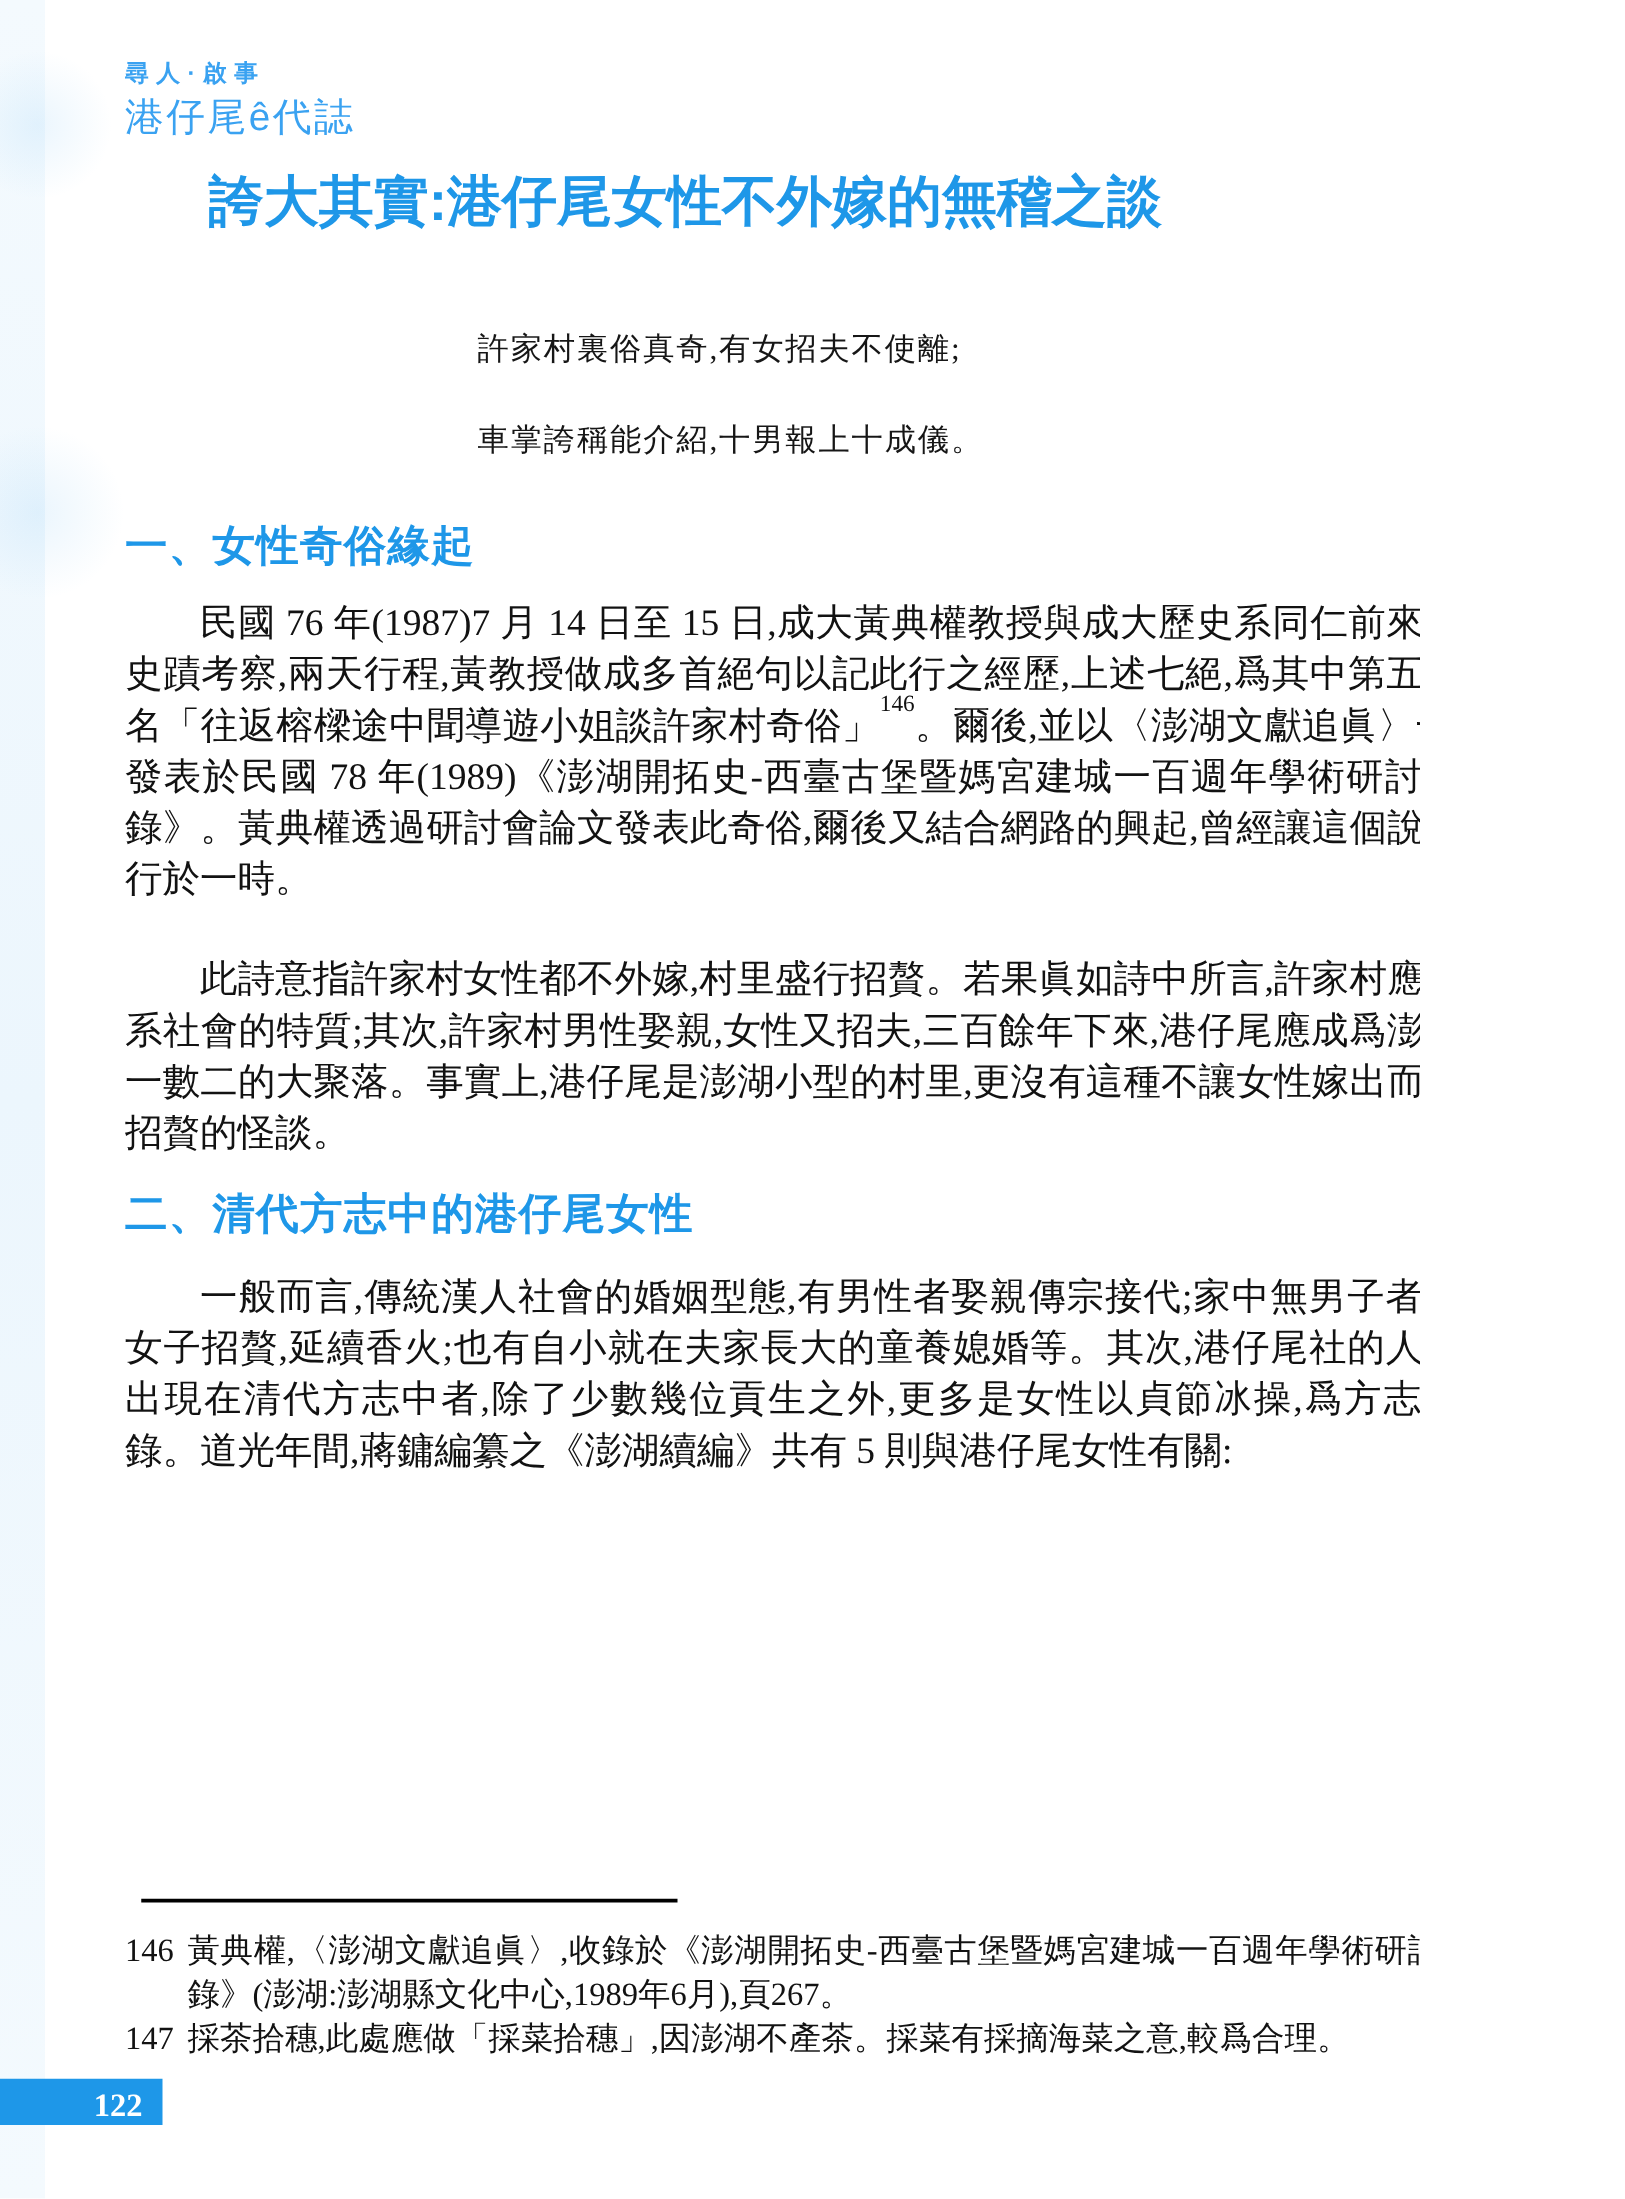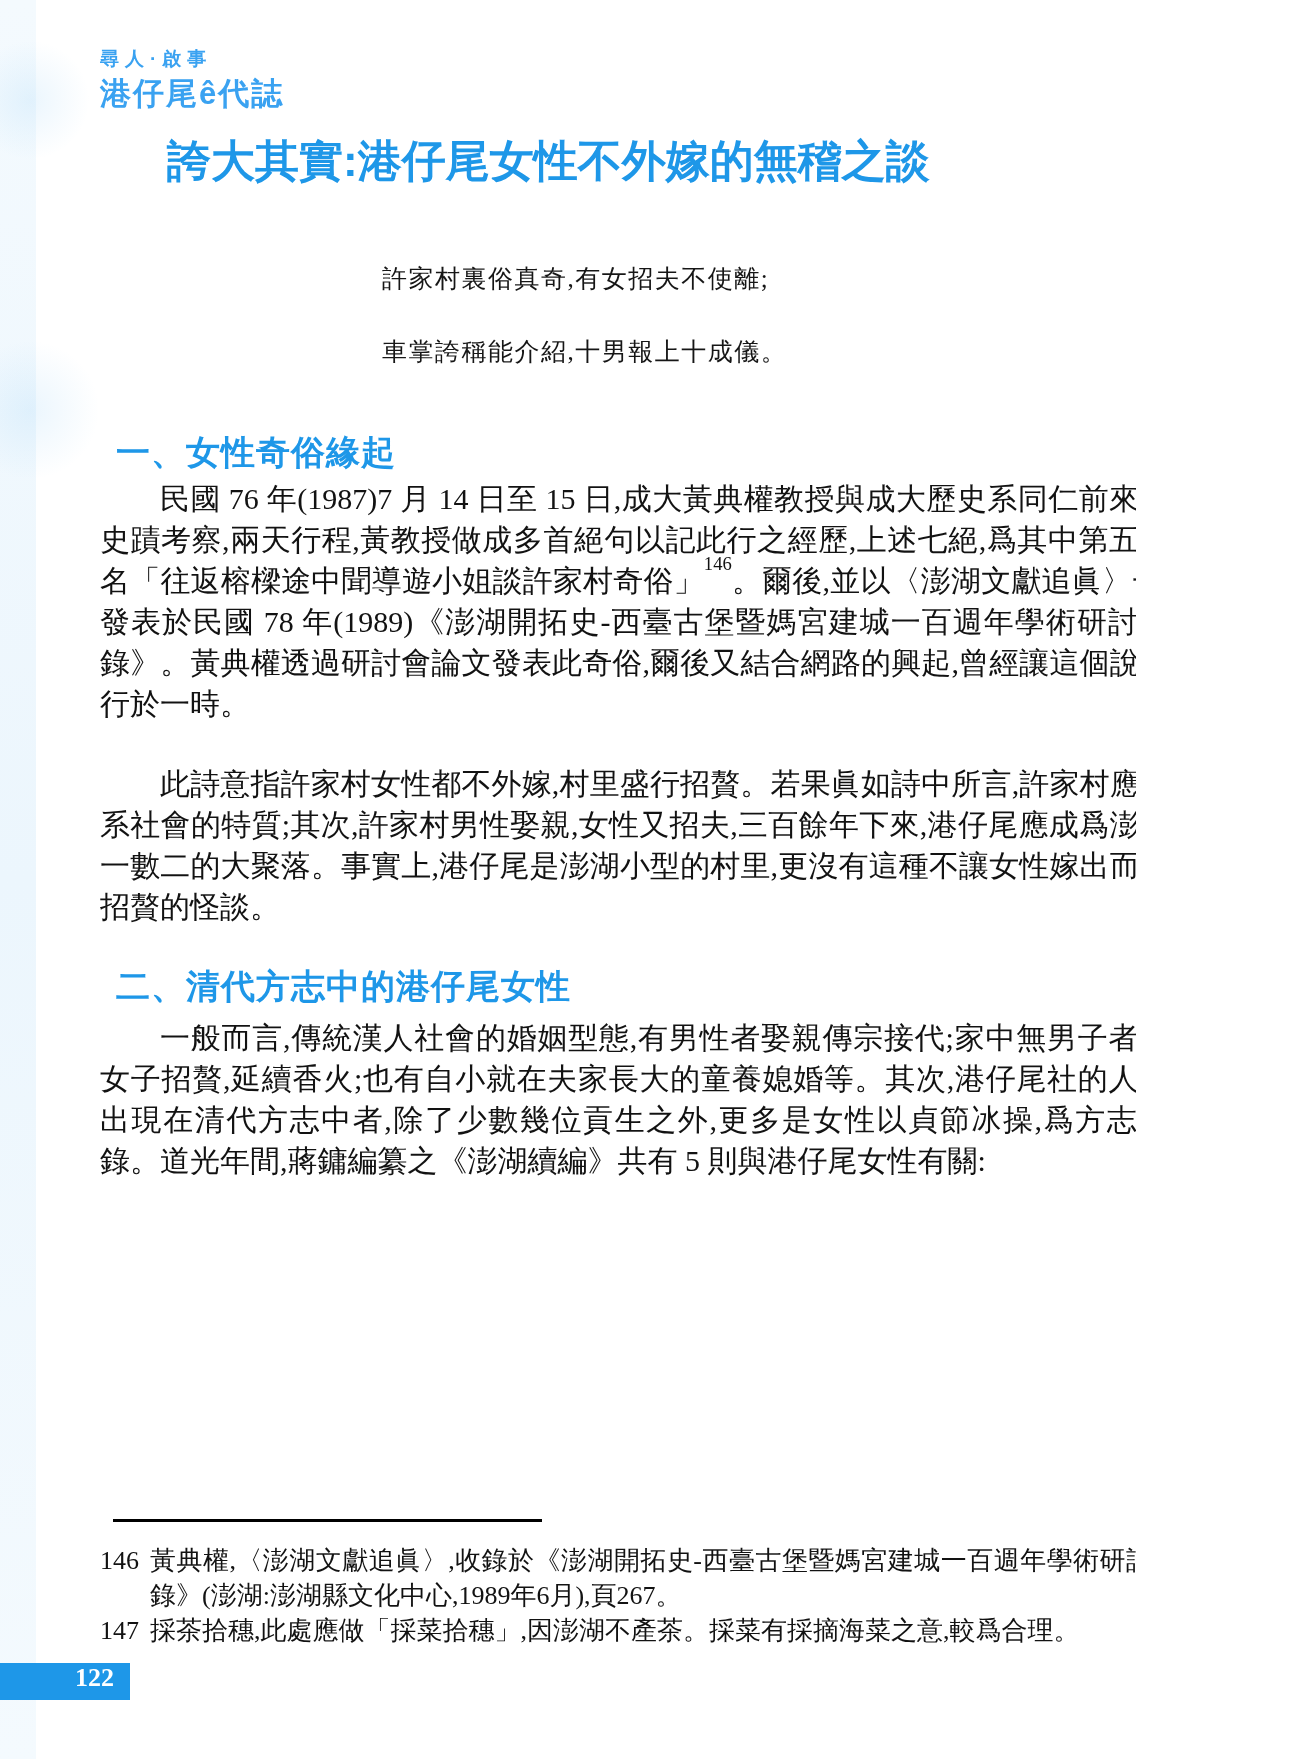--- a/index.html
+++ b/index.html
@@ -16,34 +16,34 @@
     position:absolute;left:0;top:0;width:36px;height:100%;
     background:linear-gradient(180deg,#f4fafe 0%,#ecf6fd 50%,#f4fafe 100%);
   }
   .blob{
     position:absolute;border-radius:50%;
     background:radial-gradient(circle,rgba(130,198,245,0.16) 0%,rgba(130,198,245,0) 70%);
   }
   .logo{position:absolute;left:100px;top:46px;
     font-family:"Liberation Sans","DejaVu Sans",sans-serif;color:var(--logo);}
   .logo-line1{font-size:19px;font-weight:bold;letter-spacing:6px;}
-  .logo-line2{font-size:31px;font-weight:bold;letter-spacing:2px;margin-top:1px;}
+  .logo-line2{font-size:31px;font-weight:normal;letter-spacing:2px;margin-top:1px;}
   .title{
     position:absolute;left:167px;top:132px;margin:0;
     font-family:"Liberation Sans","DejaVu Sans",sans-serif;
     font-size:44px;font-weight:bold;color:var(--accent);letter-spacing:0px;white-space:nowrap;
   }
   .poem-line{
     position:absolute;left:382px;margin:0;
     font-size:25px;letter-spacing:1.5px;color:#161616;white-space:nowrap;text-align:right;
   }
   .poem-line.l1{top:262px;}
   .poem-line.l2{top:317px;margin-top:18px;}
   .sec-heading{
-    position:absolute;left:100px;margin:16px;
+    position:absolute;left:100px;margin:0;
     font-family:"Liberation Sans","DejaVu Sans",sans-serif;
     font-size:34px;font-weight:bold;color:var(--accent);letter-spacing:1px;white-space:nowrap;
   }
   .sec-heading.h1{top:414px;}
   .sec-heading.h2{top:948px;}
   .body-par{
     position:absolute;left:100px;width:1100px;margin:0;
     font-size:30px;line-height:41px;text-align:justify;color:#121212;
   }
   .indent{text-indent:2em;}
@@ -63,21 +63,21 @@
     position:absolute;left:100px;top:1543px;width:1105px;
     font-size:26px;line-height:35px;color:#121212;
   }
   .fn-row{display:flex;}
   .fn-num{width:50px;flex:none;}
   .fn-text{flex:1;text-align:justify;}
   .page-badge{
     position:absolute;left:0;top:1663px;width:130px;height:37px;
     background:var(--accent);color:#ffffff;
     font-family:"Liberation Serif","DejaVu Serif",serif;font-weight:bold;font-size:26px;
-    display:flex;align-items:flex-start;justify-content:flex-end;
+    display:flex;align-items:flex-end;justify-content:flex-end;
     padding-right:16px;box-sizing:border-box;
   }
 </style>
 </head>
 <body>
 
 <div class="page">
 
   <div class="left-strip"></div>
   <div class="blob" style="left:-30px;top:40px;width:120px;height:120px;"></div>

